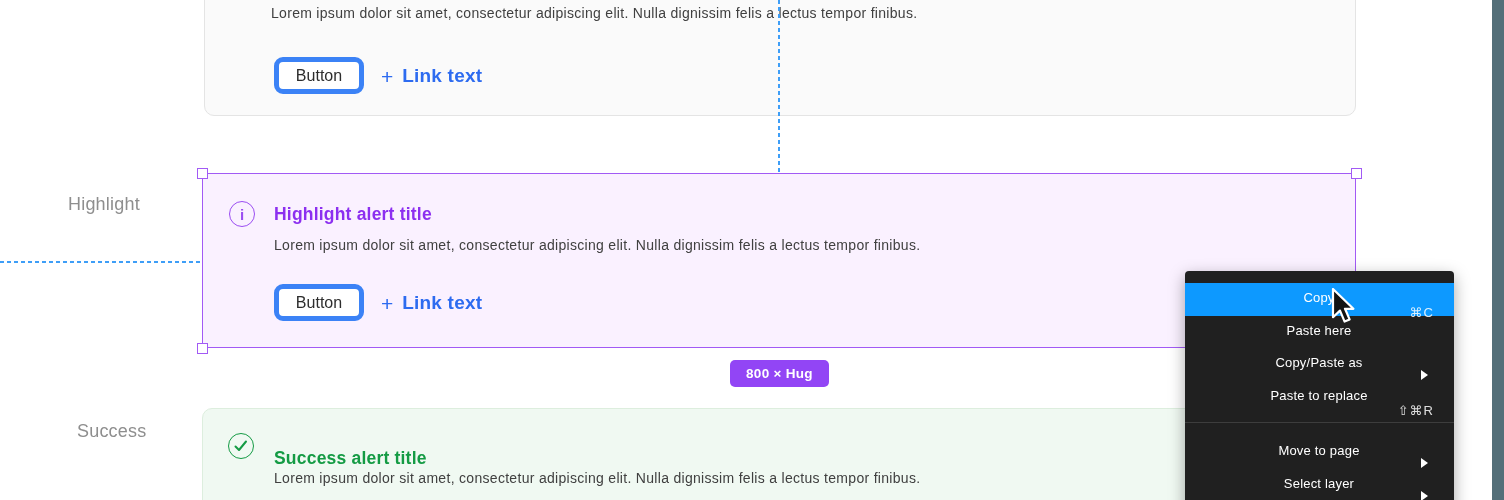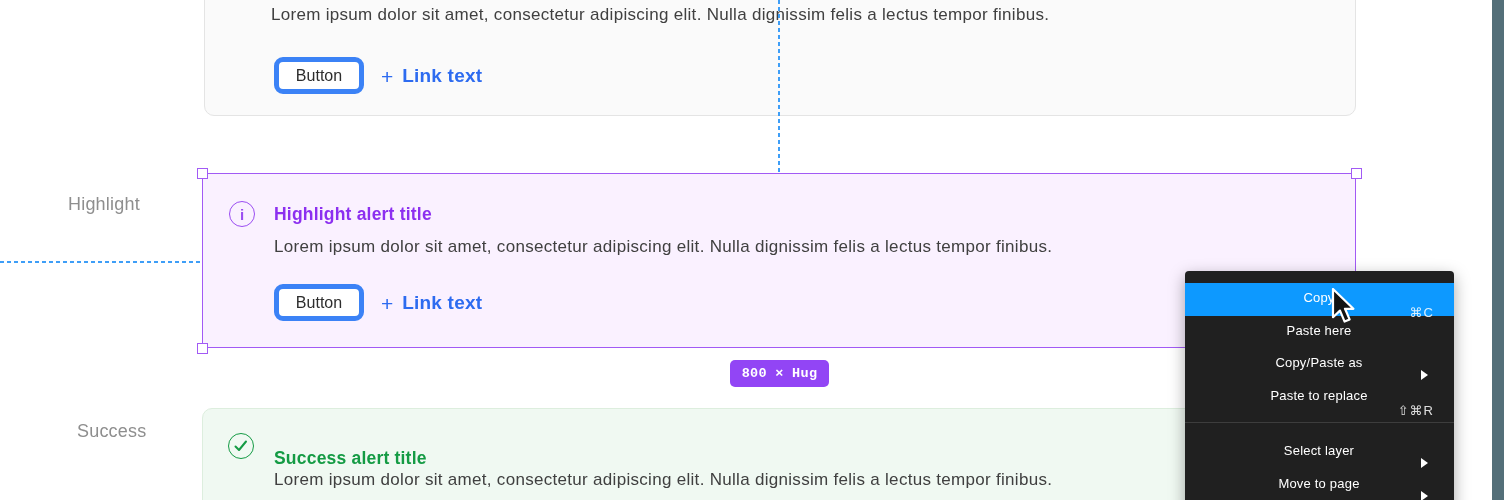--- a/index.html
+++ b/index.html
@@ -6,21 +6,21 @@
   html,body { width:1504px; height:500px; overflow:hidden; background:#fff;
               font-family:"Liberation Sans", sans-serif; }
   #canvas { position:relative; width:1504px; height:500px; background:#ffffff; overflow:hidden; }
 
   
   .card { position:absolute; border-radius:10px; }
   .card.neutral  { left:204px; top:-42px; width:1152px; height:158px; background:#fafafa; border:1px solid #e4e4e4; }
   .card.highlight{ left:202px; top:173px; width:1154px; height:175px; background:#faf1ff; }
   .card.success  { left:202px; top:408px; width:1154px; height:130px; background:#f0f9f2; border:1px solid #ddeede; }
 
-  .body-text { position:absolute; font-size:17px; letter-spacing:.3px; color:#404040; white-space:nowrap; }
+  .body-text { position:absolute; font-size:14px; letter-spacing:.3px; color:#404040; white-space:nowrap; }
   .alert-title { position:absolute; font-size:17.5px; font-weight:bold; letter-spacing:.2px; white-space:nowrap; }
 
   .btn { position:absolute; width:90px; height:37px; background:#ffffff; border:5px solid #3b82f6;
          border-radius:9px; display:flex; align-items:center; justify-content:center;
          font-size:16px; font-weight:500; color:#2d2d2d; }
   .link { position:absolute; display:flex; align-items:center; gap:9px; color:#2d6bf0; }
   .link .plus { font-size:21px; font-weight:400; line-height:1; }
   .link .ltxt { font-size:19px; font-weight:600; letter-spacing:.2px; }
 
   .icon-circle { position:absolute; width:26px; height:26px; border-radius:50%;
@@ -38,21 +38,21 @@
              background:repeating-linear-gradient(90deg,#3e9ef7 0 4px,transparent 4px 7px); }
 
   
   .selection-outline { position:absolute; left:202px; top:173px; width:1154px; height:175px;
                        border:1.5px solid #a25af5; }
   .handle { position:absolute; width:11px; height:11px; background:#fff; border:1.5px solid #a25af5; }
 
   
   .size-badge { position:absolute; left:730px; top:360px; width:99px; height:27px; background:#9245f5;
                 border-radius:5px; color:#fff; font-size:13.5px; font-weight:600; letter-spacing:.3px;
-                display:flex; align-items:center; justify-content:center; z-index:40;font-family:Liberation Mono, monospace; }
+                display:flex; align-items:center; justify-content:center; z-index:40; }
 
   
   .context-menu { position:absolute; left:1185px; top:271px; width:269px; height:260px;
                   background:#202020; border-radius:4px; padding-top:12px; z-index:50;
                   box-shadow:0 5px 16px rgba(0,0,0,.35); overflow:hidden; }
   .menu-row { position:relative; height:32.5px; display:flex; align-items:center;
               padding:7px 20px 0 19px; color:#ffffff; font-size:13px; letter-spacing:.2px;flex-direction:column; }
   .menu-row .shortcut { margin-left:auto; color:rgba(255,255,255,.85); letter-spacing:1px; }
   .menu-row.active { background:#0d99ff; }
   .submenu-arrow { margin-left:auto; width:0; height:0; border-left:7px solid #ffffff;
@@ -128,25 +128,25 @@
     <div class="menu-row">
       <span>Copy/Paste as</span>
       <span class="submenu-arrow"></span>
     </div>
     <div class="menu-row">
       <span>Paste to replace</span>
       <span class="shortcut">⇧⌘R</span>
     </div>
     <div class="menu-sep"></div>
     <div class="menu-row">
-      <span>Select layer</span>
+      <span>Move to page</span>
       <span class="submenu-arrow"></span>
     </div>
     <div class="menu-row">
-      <span>Move to page</span>
+      <span>Select layer</span>
       <span class="submenu-arrow"></span>
     </div>
   </div>
 
   <div class="cursor">
     <svg width="26" height="36" viewBox="0 0 13 18">
       <path d="M1 0.5 L1 14.6 L4.5 11.3 L6.8 16.8 L9.3 15.7 L7 10.4 L11.2 10.4 Z" fill="#141414" stroke="#ffffff" stroke-width="1.1" stroke-linejoin="round"></path>
     </svg>
   </div>
 

